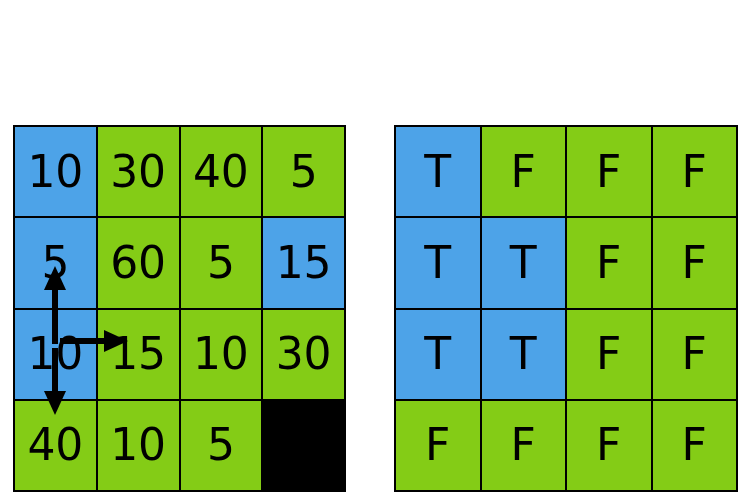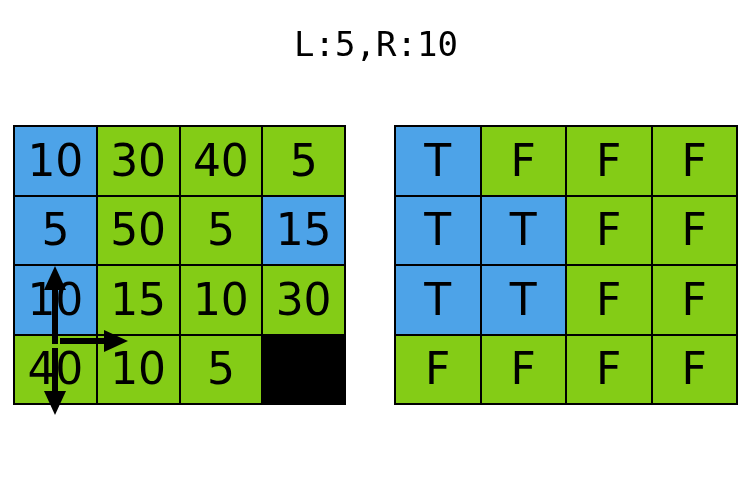--- a/index.html
+++ b/index.html
@@ -36,21 +36,21 @@
     line-height: 44px;
     letter-spacing: 0px;
     color: #000000;
     white-space: pre;
   }
 
   
   .grid {
     position: absolute;
     top: 125px;
-    height: 280px;
+    height: 367px;
     display: grid;
     grid-template-columns: repeat(4, 1fr);
     grid-template-rows: repeat(4, 1fr);
     box-sizing: border-box;
     border-top: 2px solid #000000;
     border-left: 2px solid #000000;
     background: #000000;
     gap: 0;
   }
 
@@ -96,42 +96,41 @@
     width: 752px;
     height: 492px;
     pointer-events: none;
   }
 </style>
 </head>
 <body>
 
 <div id="figure">
 
-  <div id="figure-title">L:5,R:10</div>
 
   <div class="grid" id="grid-left">
 
     <div class="cell hl">
         <span class="cell-text">10</span>
       </div>
     <div class="cell">
         <span class="cell-text">30</span>
       </div>
     <div class="cell">
         <span class="cell-text">40</span>
       </div>
     <div class="cell">
         <span class="cell-text">5</span>
       </div>
 
     <div class="cell hl">
         <span class="cell-text">5</span>
       </div>
     <div class="cell">
-        <span class="cell-text">50</span>
+        <span class="cell-text">60</span>
       </div>
     <div class="cell">
         <span class="cell-text">5</span>
       </div>
 
     <div class="cell hl">
         <span class="cell-text">15</span>
       </div>
     <div class="cell hl">
         <span class="cell-text">10</span>

